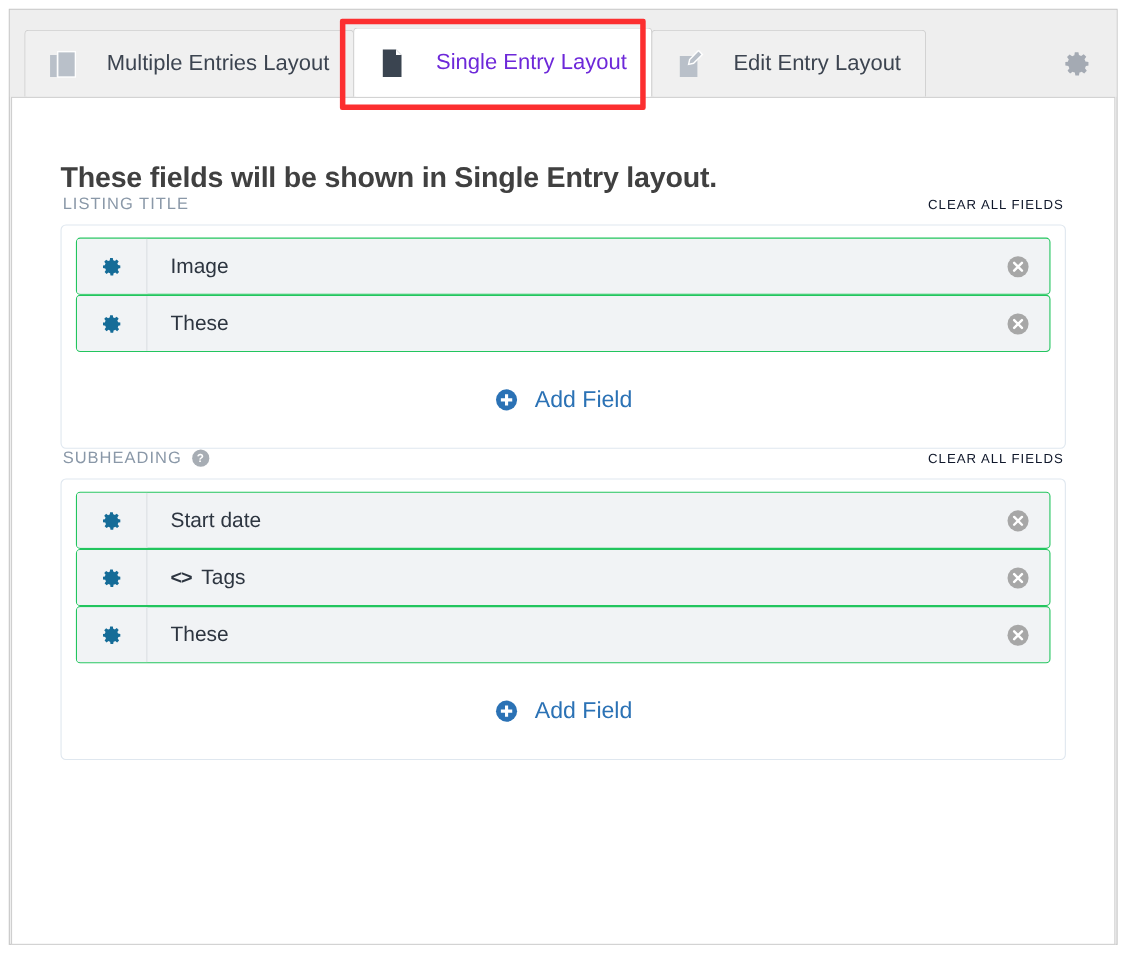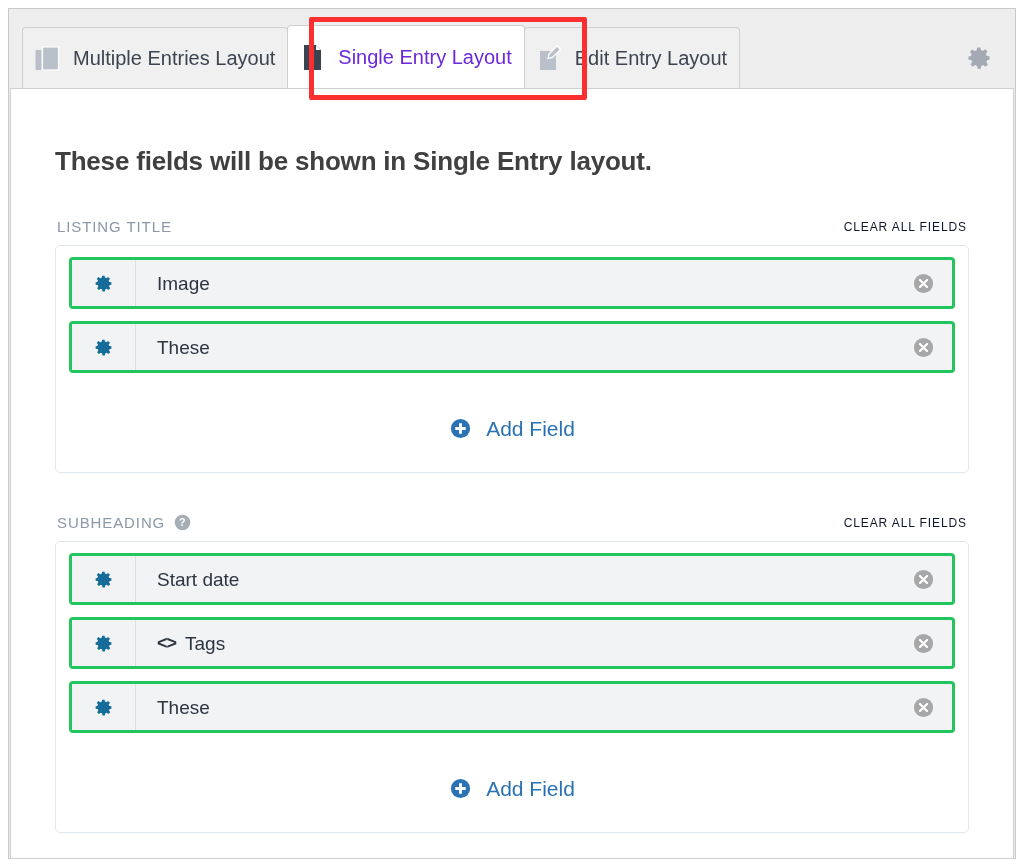--- a/index.html
+++ b/index.html
@@ -39,22 +39,22 @@
     padding-left: 13px;
     display: flex;
     align-items: flex-end;
   }
 
   .tab {
     position: relative;
     height: 61px;
     display: flex;
     align-items: center;
-    gap: 13px;
-    padding: 0 12px;
+    gap: 27px;
+    padding: 0 22px;
     background: #f0f0f0;
     border: 1px solid #cfcfcf;
     border-bottom: none;
     border-top-left-radius: 4px;
     border-top-right-radius: 4px;
     margin-right: -1px;
     font-size: 20px;
     color: #3c4450;
     cursor: pointer;
     user-select: none;
@@ -119,21 +119,20 @@
     color: #404040;
     letter-spacing: -0.2px;
     padding-top: 57px;
   }
 
   
   .section-head {
     display: flex;
     align-items: center;
     justify-content: space-between;
-    margin-top: 41px;
     margin-bottom: 10px;
     padding: 0 2px;
   }
 
   .section-label {
     display: flex;
     align-items: center;
     gap: 9px;
     font-size: 15px;
     letter-spacing: 0.9px;
@@ -161,24 +160,24 @@
     border: 1px solid #dfe7ef;
     border-radius: 5px;
     background: #ffffff;
     padding: 11px 13px 0 13px;
   }
 
   .field-row {
     display: flex;
     align-items: stretch;
     height: 52px;
-    border: 3px solid #22c55e;
+    border: 1px solid #22c55e;
     border-radius: 4px;
     background: #f1f3f5;
-    margin-bottom: 12px;
+    margin-bottom: 0;
     overflow: hidden;
   }
 
   .field-gear-cell {
     width: 64px;
     flex: 0 0 64px;
     display: flex;
     align-items: center;
     justify-content: center;
     border-right: 1px solid #dcdfe3;

